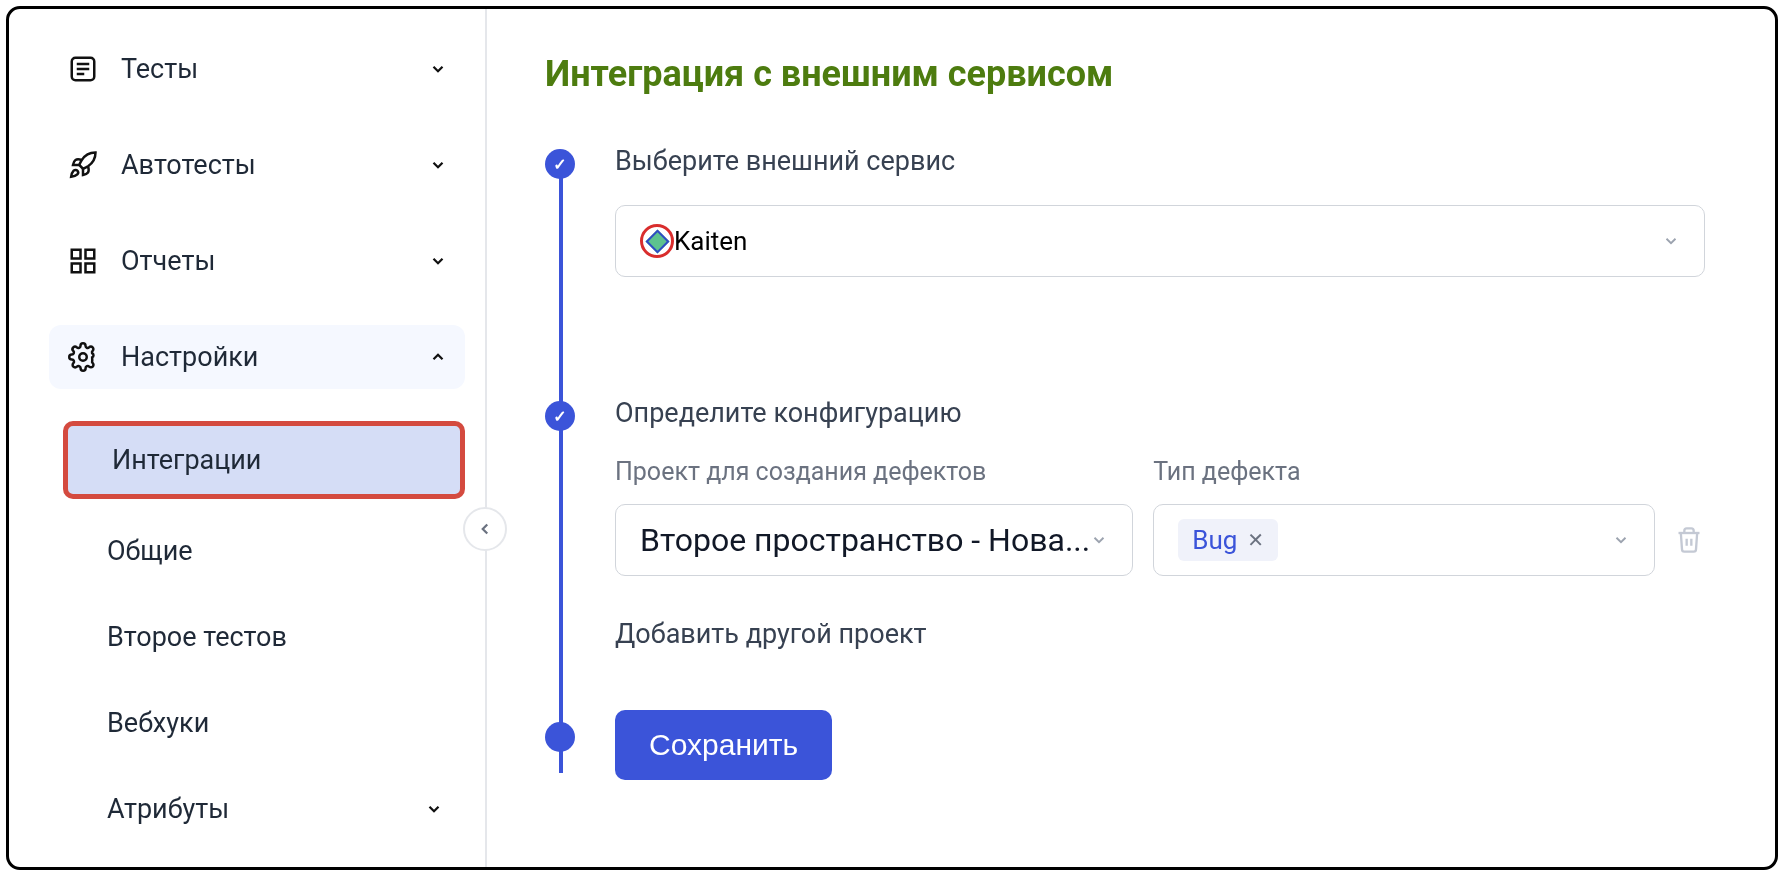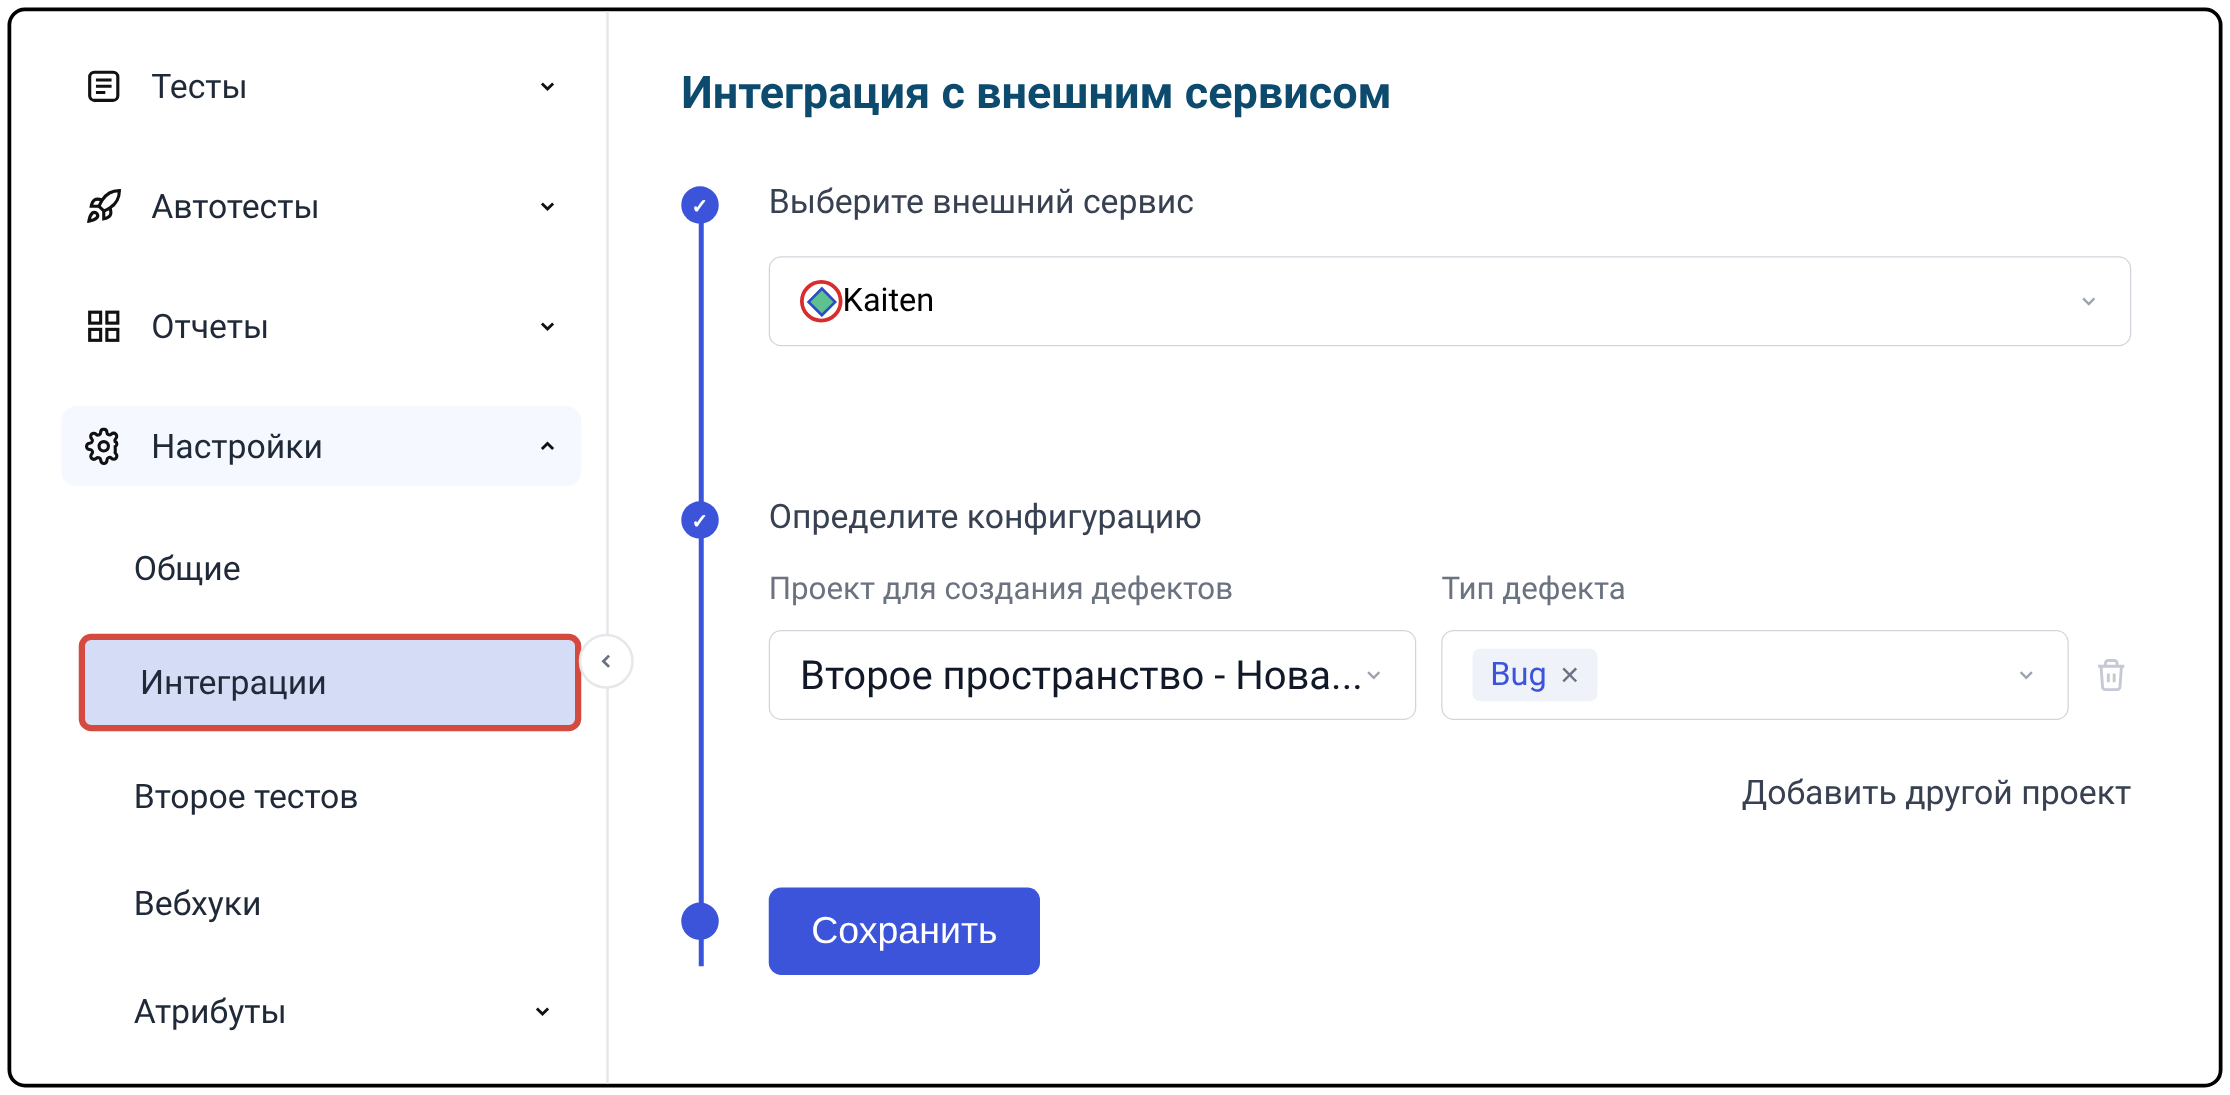--- a/index.html
+++ b/index.html
@@ -17,21 +17,21 @@
   
   .sub-items { padding-left: 14px; }
   .sub-item { padding: 18px 22px 18px 44px; font-size: 27px; color: #1f2937; border-radius: 10px; margin-bottom: 18px; cursor: pointer; display:flex; align-items:center; gap:22px;}
   .sub-item .label { flex:1; }
   .sub-item.active { background: #d5ddf6; border: 5px solid #d44a3f; }
   
   .collapse-handle { position: absolute; right: -22px; top: 498px; width: 44px; height: 44px; border-radius: 50%; background: #fff; border: 2px solid #e5e7eb; display: flex; align-items: center; justify-content: center; cursor: pointer; z-index: 5; }
   
   
   .main { flex: 1; padding: 44px 70px 40px 58px; position: relative; }
-  .page-title { font-size: 36px; font-weight: 700; color: #0c4a6e; margin-bottom: 50px; }
+  .page-title { font-size: 36px; font-weight: 700; color: #4d7c0f; margin-bottom: 50px; }
   
   .timeline { position: relative; padding-left: 70px; }
   .tl-line { position: absolute; left: 14px; top: 18px; width: 4px; background: #3b54d9; }
   
   .step { position: relative; margin-bottom: 60px; }
   .step-marker { position: absolute; left: -70px; top: 4px; width: 30px; height: 30px; border-radius: 50%; background: #3b54d9; display:flex; align-items:center; justify-content:center; }
   .step-marker.solid { top: 12px; }
   .step-marker.check::after { content:"✓"; color:#fff; font-size:16px; font-weight:bold; }
   .step-title { font-size: 27px; color: #374151; margin-bottom: 28px; }
   
@@ -45,21 +45,21 @@
   .config-col.wider { flex: 0.95; }
   .col-hdr { font-size:25px; color:#6b7280; margin-bottom:18px; }
   
   .proj-select { border:1.5px solid #d1d5db; border-radius:10px; padding:18px 24px; display:flex; align-items:center; font-size:32px; cursor:pointer; background:#fff; height:72px; }
   .proj-select .txt { flex:1; white-space:nowrap; overflow:hidden; text-overflow:ellipsis; color:#111827; }
   .type-select { border:1.5px solid #d1d5db; border-radius:10px; padding:14px 24px; display:flex; align-items:center; font-size:26px; cursor:pointer; background:#fff; height:72px; gap:10px; }
   .tag { background:#f0f2fa; padding:6px 14px; border-radius:6px; display:flex; align-items:center; gap:10px; color:#3b54d9; font-size:26px; }
   .tag .x { color:#6b7280; font-size:20px; cursor:pointer; }
   .trash { width:30px; height:30px; color:#c4c9d4; cursor:pointer; flex-shrink:0; margin-bottom:20px; }
   
-  .add-more { text-align:right; font-size:27px; color:#374151; margin-top:42px; cursor:pointer; }
+  .add-more { text-align:left; font-size:27px; color:#374151; margin-top:42px; cursor:pointer; }
   
   .save-btn { background:#3b54d9; color:#fff; font-size:30px; padding:18px 34px; border:none; border-radius:10px; cursor:pointer; font-weight:500; }
   
   svg { display:block; }
 </style>
 </head>
 <body>
 
 <div class="frame">
   <div class="panel">
@@ -126,25 +126,25 @@
         </span>
         <span class="label">Настройки</span>
         <span>
           <svg class="chev" viewBox="0 0 24 24" fill="none" stroke="#111" stroke-width="3">
               <polyline points="6 15 12 9 18 15"></polyline>
             </svg>
         </span>
       </div>
 
       <div class="sub-items">
-        <div class="sub-item">
-          <span class="label">Общие</span>
-        </div>
         <div class="sub-item active">
           <span class="label">Интеграции</span>
+        </div>
+        <div class="sub-item">
+          <span class="label">Общие</span>
         </div>
         <div class="sub-item">
           <span class="label">Второе тестов</span>
         </div>
         <div class="sub-item">
           <span class="label">Вебхуки</span>
         </div>
         <div class="sub-item">
           <span class="label">Атрибуты</span>
           <span>

